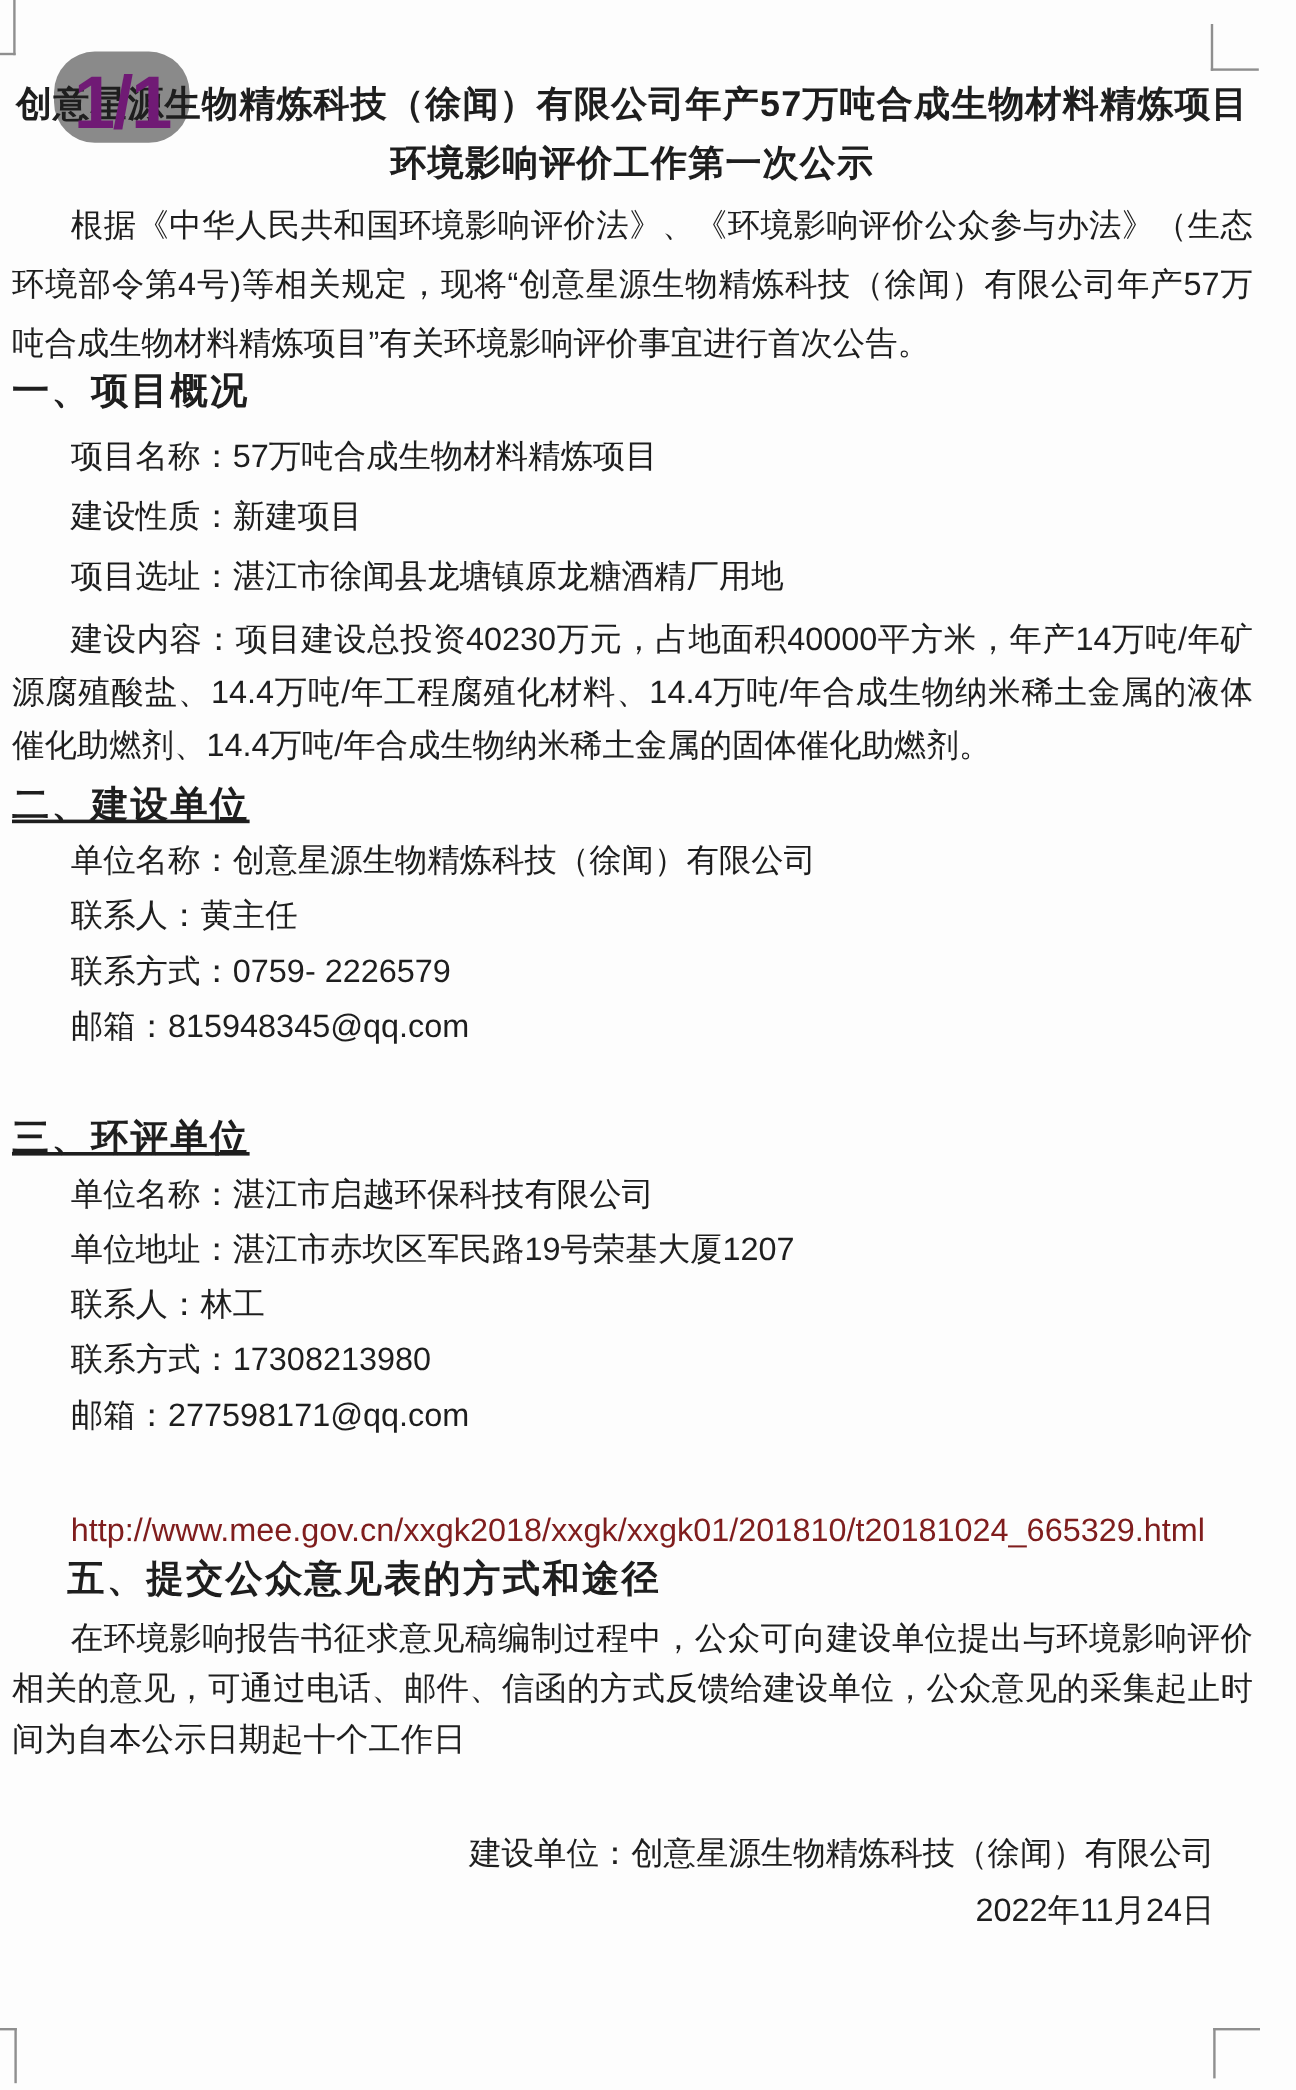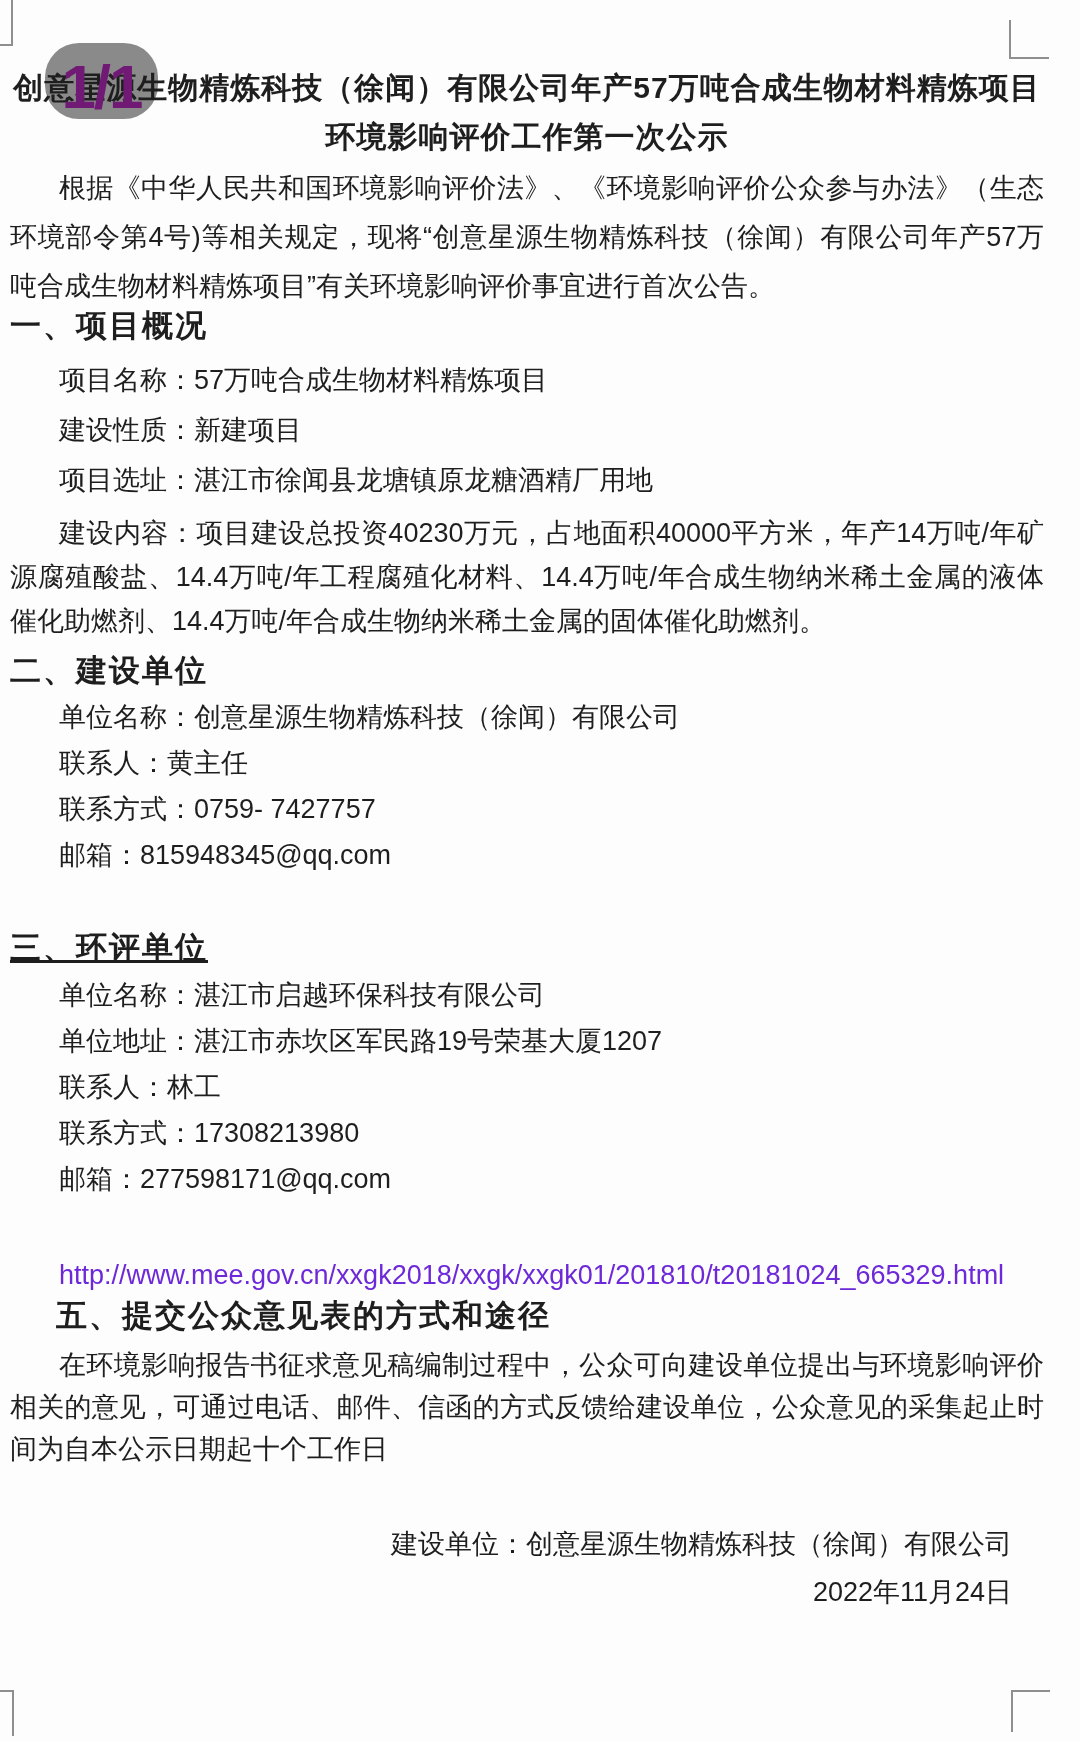--- a/index.html
+++ b/index.html
@@ -36,26 +36,26 @@
   }
   .title .tline{display:block;}
   .para{font-size:27px;line-height:49px;text-indent:49px;text-align:justify;}
   .b-intro{top:164px;}
   .heading{font-size:31px;font-weight:bold;line-height:47px;letter-spacing:2px;}
   .b-h1{top:302px;}
   .items{font-size:27px;}
   .items p{margin:0;text-indent:49px;text-align:justify;}
   .b-items1{top:355px;line-height:50px;}
   .b-content{top:511px;line-height:44px;}
-  .b-h2{top:647px;}
+  .b-h2{top:647px;text-decoration:underline;}
   .b-items2{top:694px;line-height:46px;}
   .b-h3{top:924px;text-decoration:underline;}
   .b-items3{top:972px;line-height:46px;}
   .b-h4{top:1204px;}
-  .b-link{top:1252px;font-size:27px;line-height:47px;text-indent:49px;color:#6d28d9;text-decoration:none;display:block;}
+  .b-link{top:1252px;font-size:27px;line-height:47px;text-indent:49px;color:#7f1d1d;text-decoration:none;display:block;}
   .b-h5{top:1292px;margin-left:46px;}
   .b-para5{top:1344px;line-height:42px;}
   .sig{font-size:27px;line-height:47px;text-align:right;padding-right:32px;box-sizing:border-box;}
   .b-sign{top:1521px;}
   .b-date{top:1569px;}
 </style>
 </head>
 <body>
 
 <div class="page">
@@ -82,21 +82,21 @@
     <p>项目选址：湛江市徐闻县龙塘镇原龙糖酒精厂用地</p>
   </div>
   <div class="blk items b-content">
     <p>建设内容：项目建设总投资40230万元，占地面积40000平方米，年产14万吨/年矿源腐殖酸盐、14.4万吨/年工程腐殖化材料、14.4万吨/年合成生物纳米稀土金属的液体催化助燃剂、14.4万吨/年合成生物纳米稀土金属的固体催化助燃剂。</p>
   </div>
 
   <h2 class="blk heading b-h2">二、建设单位</h2>
   <div class="blk items b-items2">
     <p>单位名称：创意星源生物精炼科技（徐闻）有限公司</p>
     <p>联系人：黄主任</p>
-    <p>联系方式：0759- 7427757</p>
+    <p>联系方式：0759- 2226579</p>
     <p>邮箱：815948345@qq.com</p>
   </div>
 
   <h2 class="blk heading b-h3">三、环评单位</h2>
   <div class="blk items b-items3">
     <p>单位名称：湛江市启越环保科技有限公司</p>
     <p>单位地址：湛江市赤坎区军民路19号荣基大厦1207</p>
     <p>联系人：林工</p>
     <p>联系方式：17308213980</p>
     <p>邮箱：277598171@qq.com</p>

